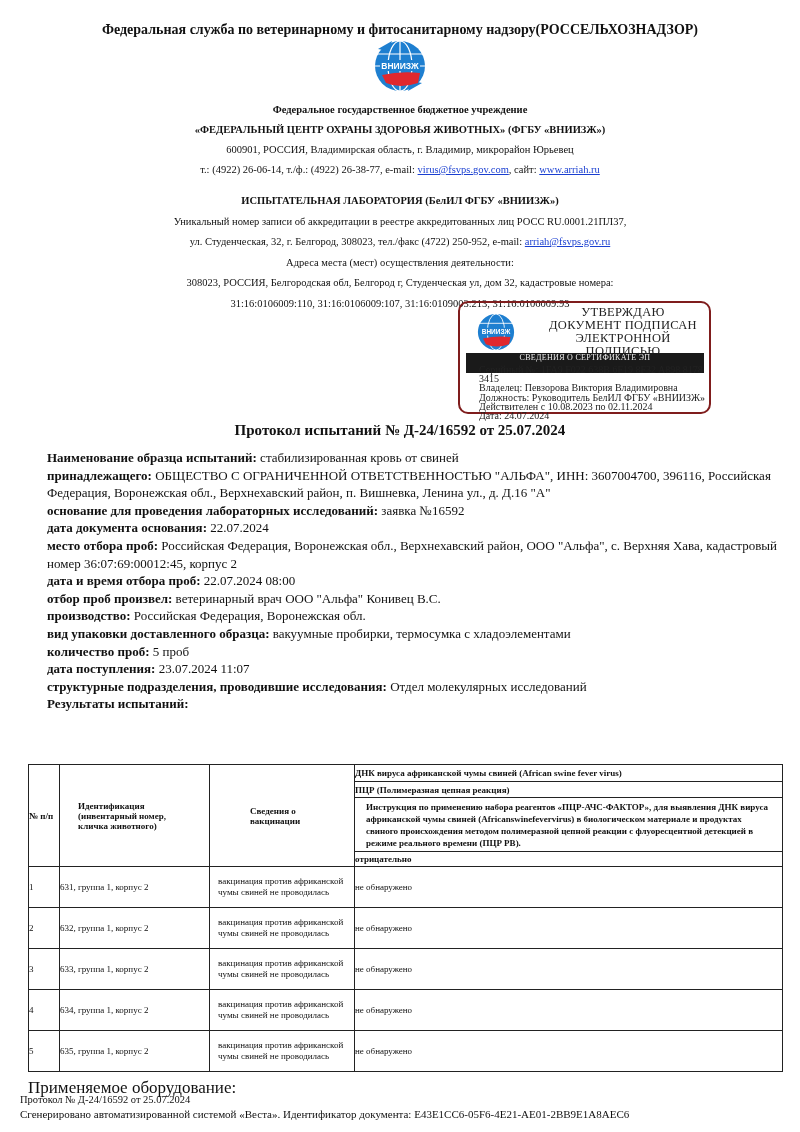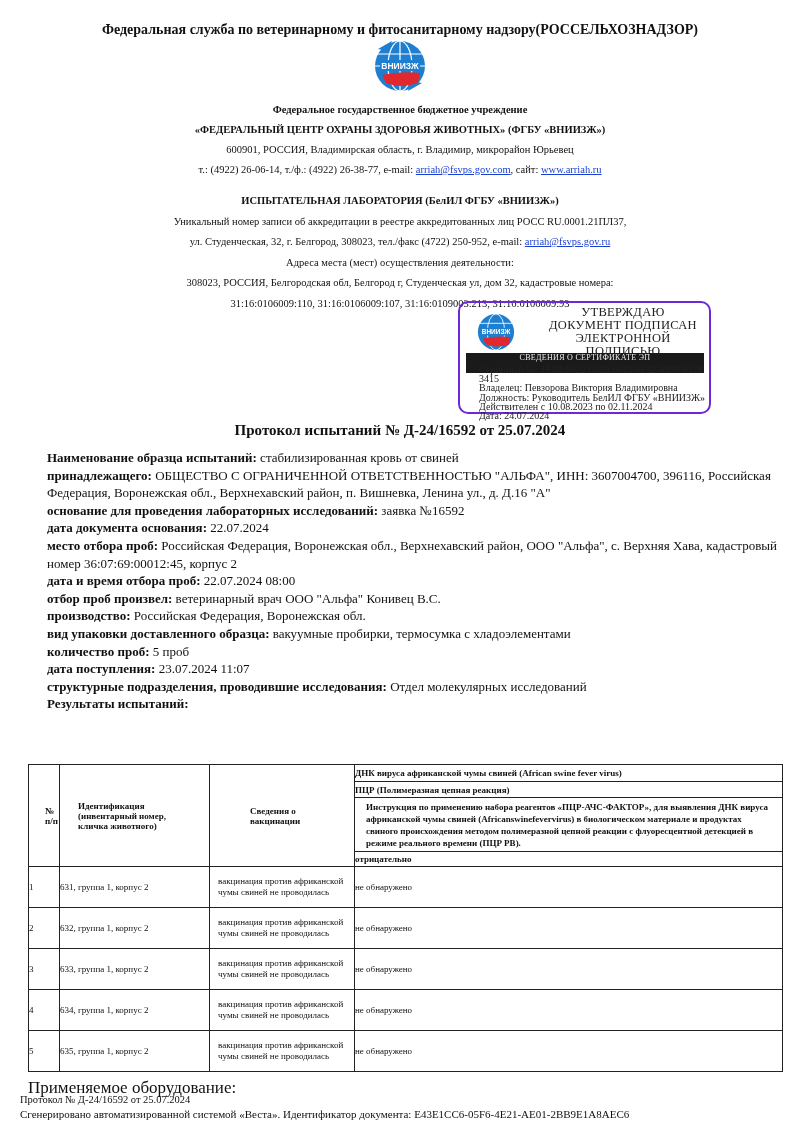--- a/index.html
+++ b/index.html
@@ -5,33 +5,33 @@
   * { box-sizing: border-box; margin: 0; padding: 0; }
   html, body { width: 800px; height: 1132px; background: #ffffff; overflow: hidden; }
   body { font-family: "Liberation Serif", "DejaVu Serif", serif; color: #111; position: relative; }
   .hdr-agency { position: absolute; top: 22px; left: 0; width: 800px; font-size: 14px; font-weight: bold; text-align: center; }
   .logo { position: absolute; left: 368px; top: 37px; width: 64px; height: 58px; }
   .org-block { position: absolute; top: 100px; left: 0; width: 800px; text-align: center; font-size: 10.5px; line-height: 20px; }
   .org-block .b { font-weight: bold; }
   .lab-block { position: absolute; top: 191px; left: 0; width: 800px; text-align: center; font-size: 10.5px; line-height: 20.5px; }
   .lab-block .b { font-weight: bold; }
   a.lnk { color: #1a3fd1; text-decoration: underline; }
-  .stamp { position: absolute; left: 458px; top: 301px; width: 253px; height: 113px; border: 2px solid #6d28d9; border-radius: 10px; padding: 2px 6px; }
+  .stamp { position: absolute; left: 458px; top: 301px; width: 253px; height: 113px; border: 2px solid #7f1d1d; border-radius: 10px; padding: 2px 6px; }
   .stamp-logo { position: absolute; left: 12px; top: 8px; width: 48px; height: 42px; }
   .stamp-title { position: absolute; left: 78px; top: 3px; width: 170px; text-align: center; font-size: 12.5px; line-height: 13px; letter-spacing: 0.3px; color: #222; }
   .stamp-bar { position: absolute; left: 6px; top: 50px; width: 238px; height: 20px; background: #1a1a1a; color: #eee; font-size: 8px; line-height: 10px; text-align: center; letter-spacing: 0.3px; }
   .stamp-info { position: absolute; left: 19px; top: 62px; font-size: 10px; line-height: 9.2px; color: #222; }
   .title { position: absolute; top: 422px; left: 0; width: 800px; text-align: center; font-size: 15px; font-weight: bold; font-family: "Liberation Sans Narrow", "Liberation Serif", serif; }
   .fields { position: absolute; top: 449px; left: 27px; width: 760px; font-size: 13px; line-height: 17.6px; margin-left: 20px; }
   .fields .lbl { font-weight: bold; }
   .results-title { font-weight: bold; }
   table.res { position: absolute; top: 764px; left: 28px; width: 755px; border-collapse: collapse; font-size: 9px; }
   table.res td { border: 1.5px solid #222; text-align: left; vertical-align: middle; }
   table.res .h { font-weight: bold; }
-  .col1 { width: 31px; padding-left: 16px; }
+  .col1 { width: 31px; }
   .col2 { width: 150px; }
   .col3 { width: 145px; }
   .hrow1 td { height: 16px; }
   .foot { position: absolute; left: 0; top: 1078px; width: 800px; }
   .foot .eq { position: absolute; left: 28px; top: 0; font-size: 17px; }
   .foot .p { position: absolute; left: 20px; top: 16px; font-size: 10.5px; }
   .foot .g { position: absolute; left: 20px; top: 30px; font-size: 11px; }
 </style>
 </head>
 <body>
@@ -52,21 +52,21 @@
     </g>
     <path d="M14 38 Q32 34 52 36 L50 46 Q32 52 18 46 Z" fill="#e0282e"></path>
     <rect x="12" y="23" width="40" height="11" rx="3" fill="#1e7fd0"></rect>
     <text x="32" y="32" font-size="8.5" font-weight="bold" fill="#ffffff" text-anchor="middle" font-family="Liberation Sans, sans-serif">ВНИИЗЖ</text>
   </svg>
 
   <div class="org-block">
     <div class="b">Федеральное государственное бюджетное учреждение</div>
     <div class="b">«ФЕДЕРАЛЬНЫЙ ЦЕНТР ОХРАНЫ ЗДОРОВЬЯ ЖИВОТНЫХ» (ФГБУ «ВНИИЗЖ»)</div>
     <div>600901, РОССИЯ, Владимирская область, г. Владимир, микрорайон Юрьевец</div>
-    <div><span>т.: (4922) 26-06-14, т./ф.: (4922) 26-38-77, e-mail: </span><a class="lnk">arriah@fsvps.gov.com</a><span>, сайт: </span><a class="lnk">www.arriah.ru</a></div>
+    <div><span>т.: (4922) 26-06-14, т./ф.: (4922) 26-38-77, e-mail: </span><a class="lnk">virus@fsvps.gov.com</a><span>, сайт: </span><a class="lnk">www.arriah.ru</a></div>
   </div>
 
   <div class="lab-block">
     <div class="b">ИСПЫТАТЕЛЬНАЯ ЛАБОРАТОРИЯ (БелИЛ ФГБУ «ВНИИЗЖ»)</div>
     <div>Уникальный номер записи об аккредитации в реестре аккредитованных лиц РОСС RU.0001.21ПЛ37,</div>
     <div><span>ул. Студенческая, 32, г. Белгород, 308023, тел./факс (4722) 250-952, e-mail: </span><a class="lnk">arriah@fsvps.gov.ru</a></div>
     <div>Адреса места (мест) осуществления деятельности:</div>
     <div>308023, РОССИЯ, Белгородская обл, Белгород г, Студенческая ул, дом 32, кадастровые номера:</div>
     <div>31:16:0106009:110, 31:16:0106009:107, 31:16:0109003:213, 31:16:0106009:93</div>
   </div>

